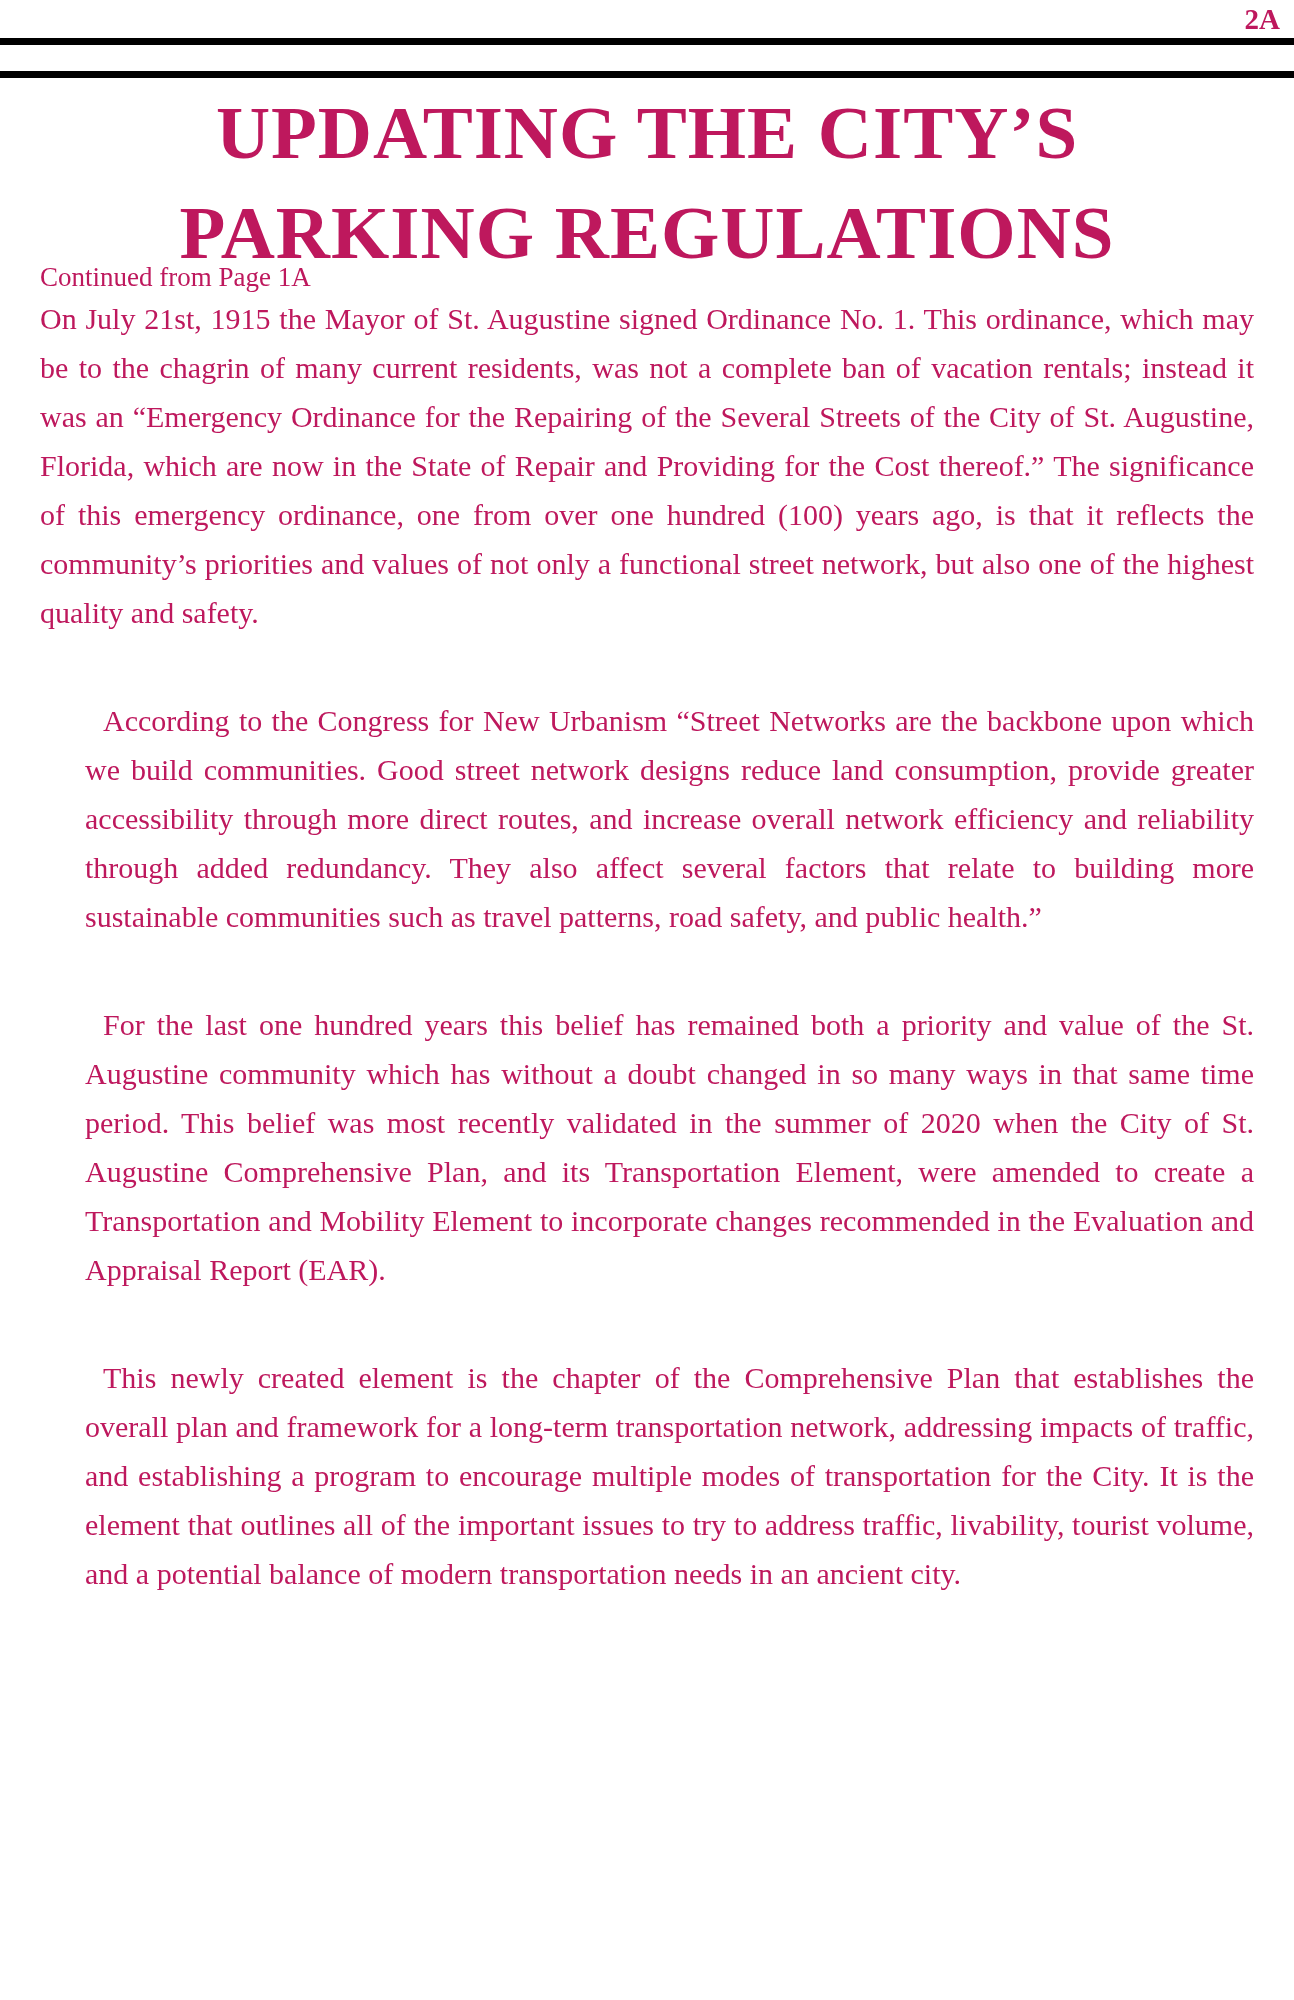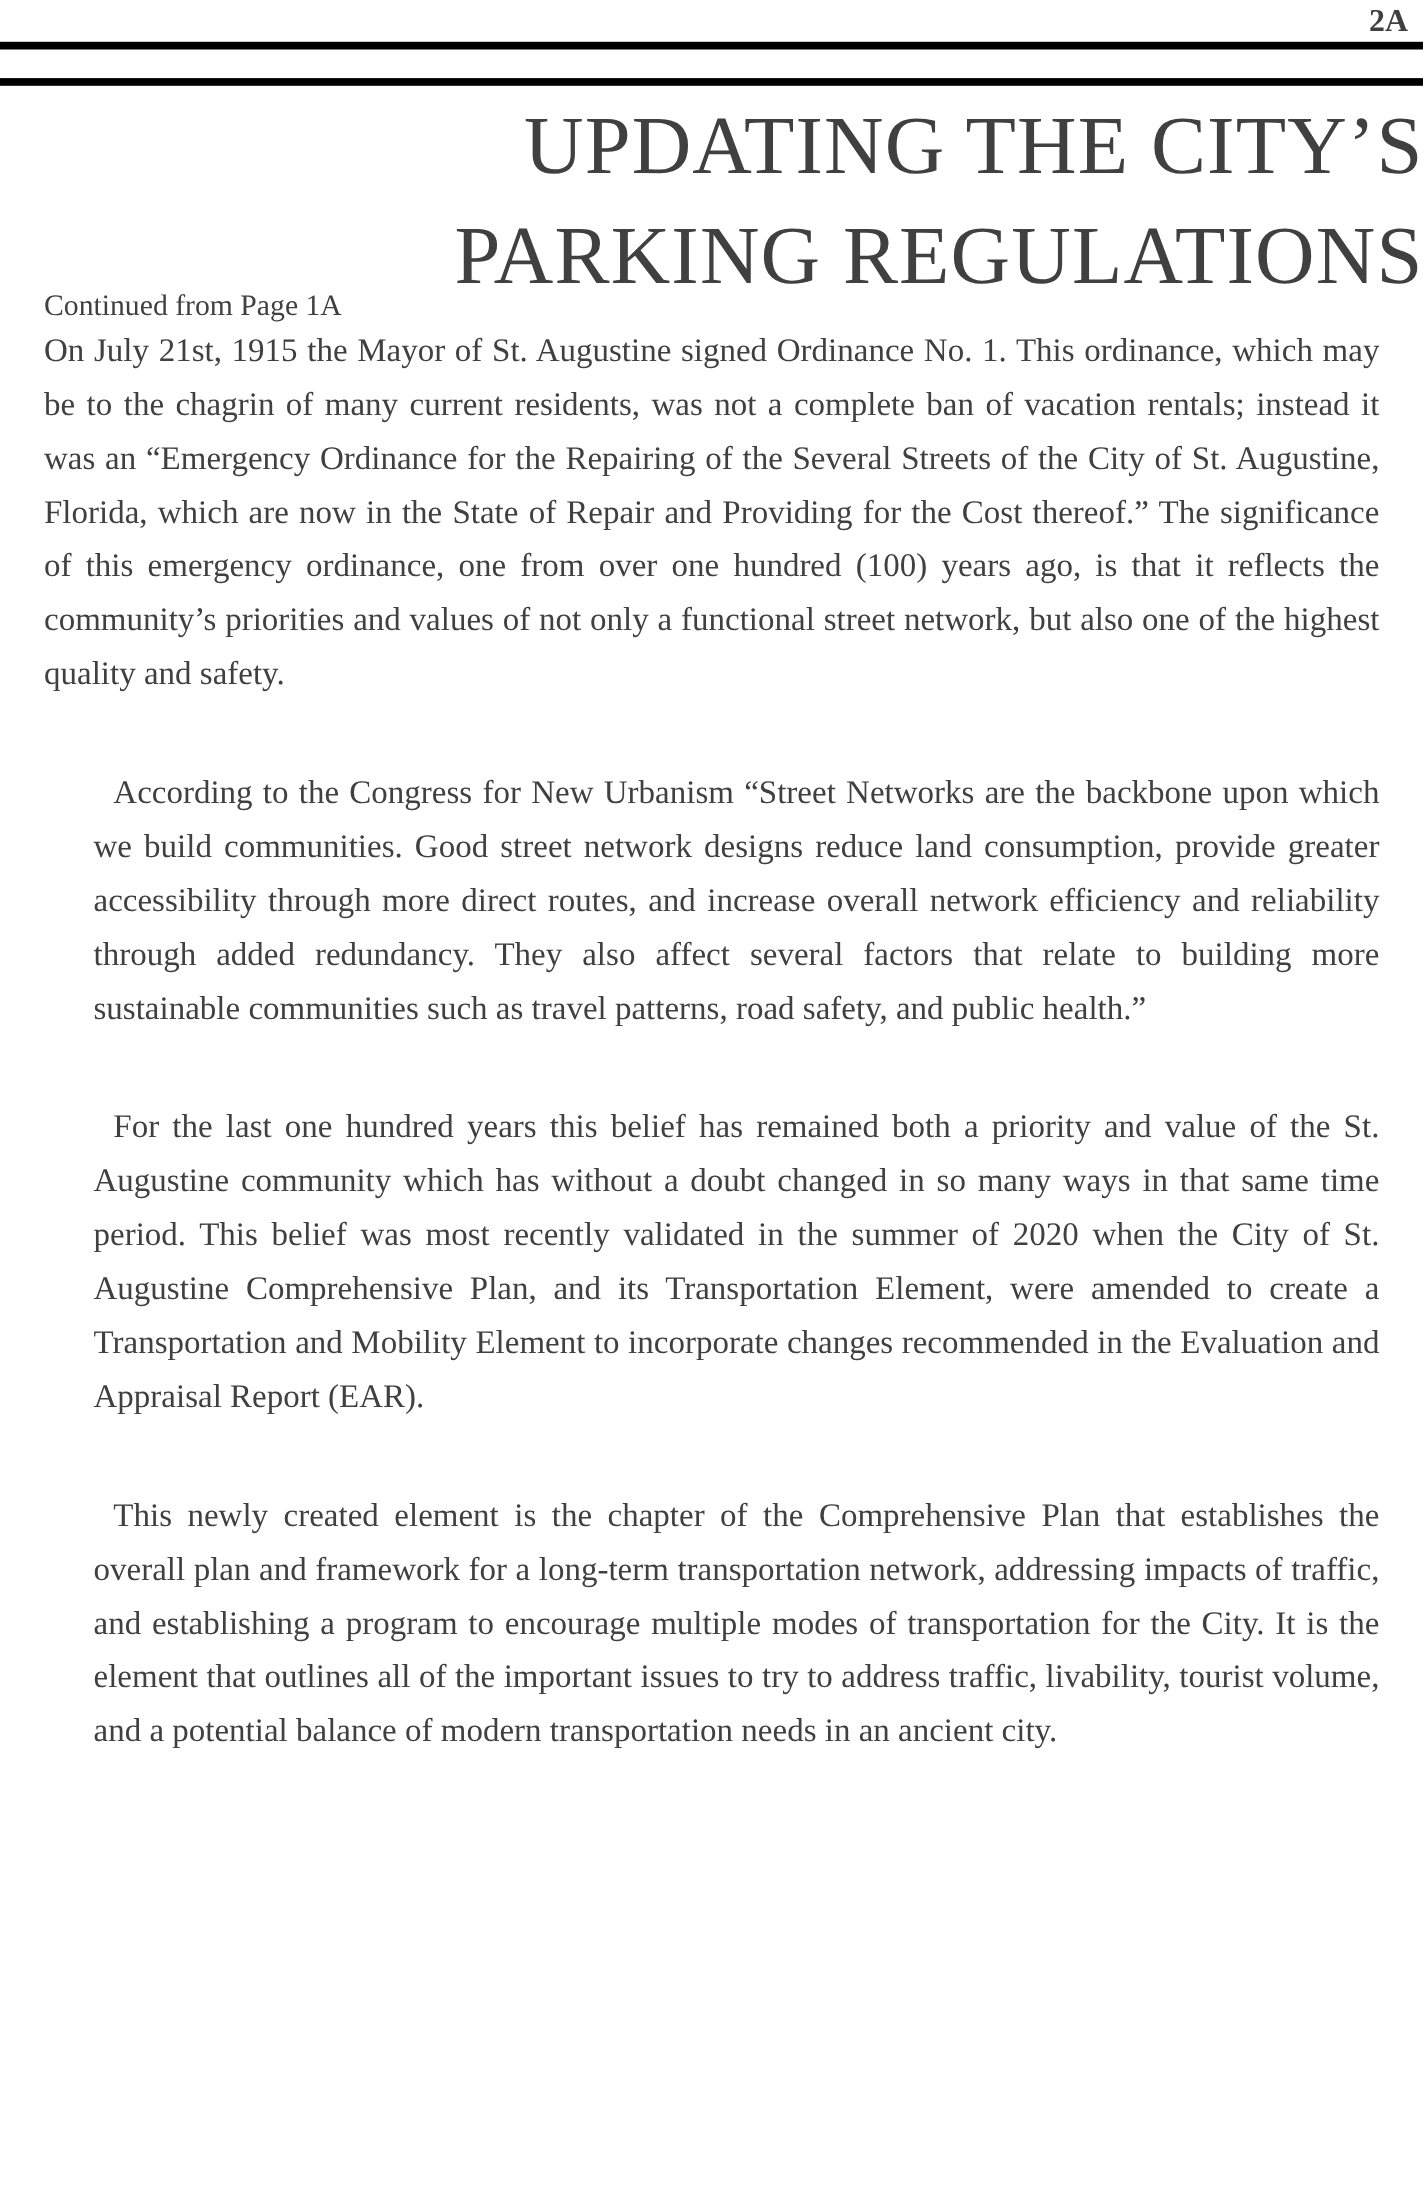--- a/index.html
+++ b/index.html
@@ -2,21 +2,21 @@
 <html><head>
 <meta charset="utf-8">
 <style>
   * { margin: 0; padding: 0; box-sizing: border-box; }
   html, body { background: #ffffff; }
   .page {
     position: relative;
     width: 1294px;
     height: 2000px;
     background: #ffffff;
-    color: #404040;
+    color: #be185d;
     font-family: "Liberation Serif", "DejaVu Serif", serif;
     overflow: hidden;
   }
   .page-number {
     position: absolute;
     top: 3px;
     right: 14px;
     font-size: 29px;
     font-weight: bold;
     line-height: 32px;
@@ -27,22 +27,22 @@
     width: 100%;
     background: #000000;
   }
   .rule-top    { top: 38px; height: 7px; }
   .rule-bottom { top: 71px; height: 7px; }
   .headline {
     position: absolute;
     top: 83px;
     left: 0;
     width: 100%;
-    text-align: right;
-    font-weight: normal;
+    text-align: center;
+    font-weight: bold;
     font-size: 75px;
     line-height: 100px;
     letter-spacing: 1px;
     white-space: nowrap;
   }
   .headline .headline-line { display: block; }
   .continued-note {
     position: absolute;
     top: 261px;
     left: 40px;

